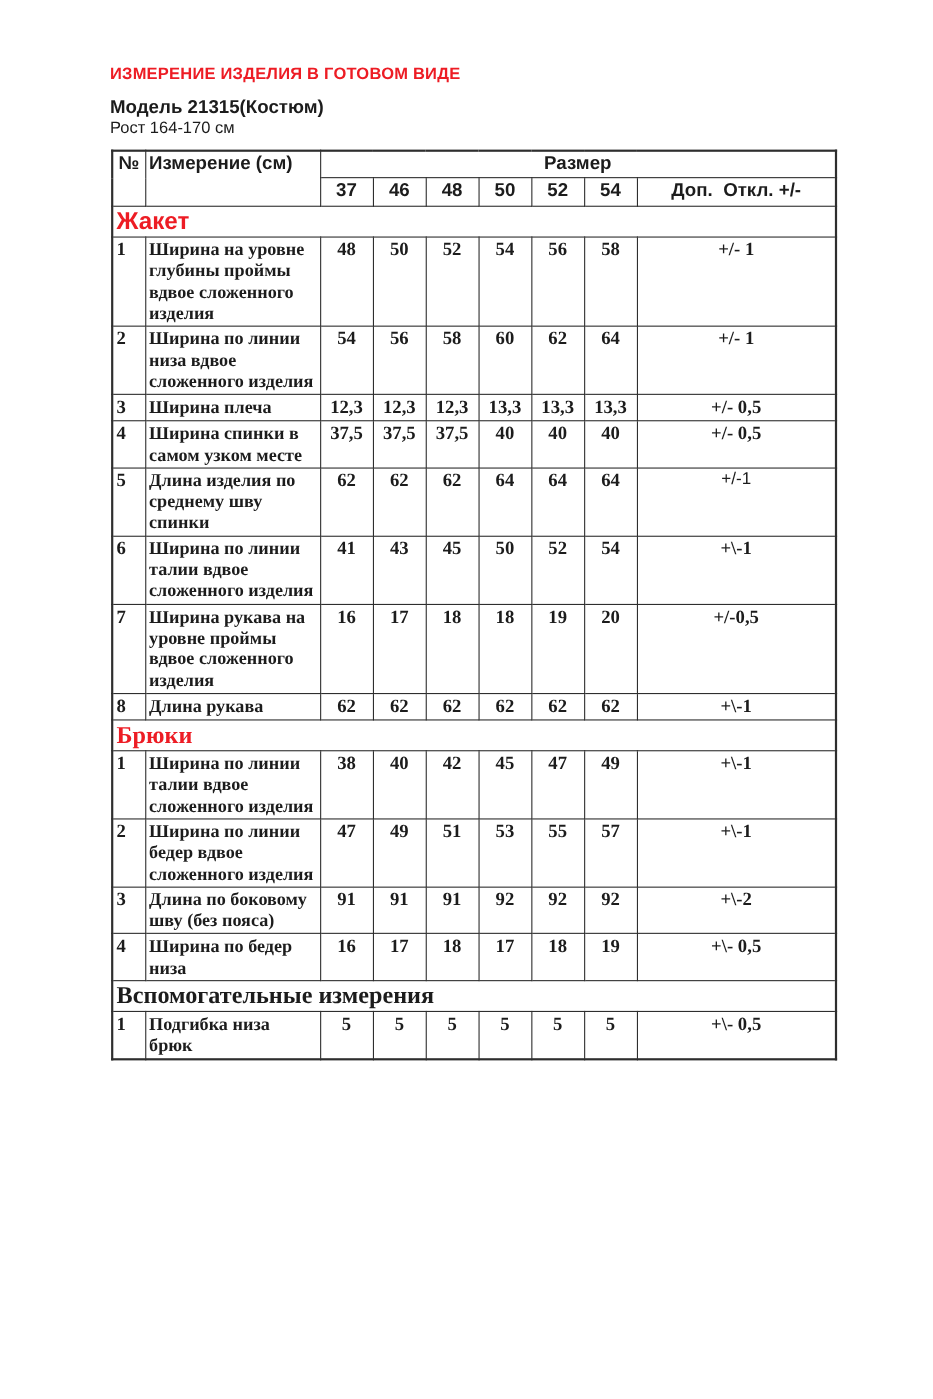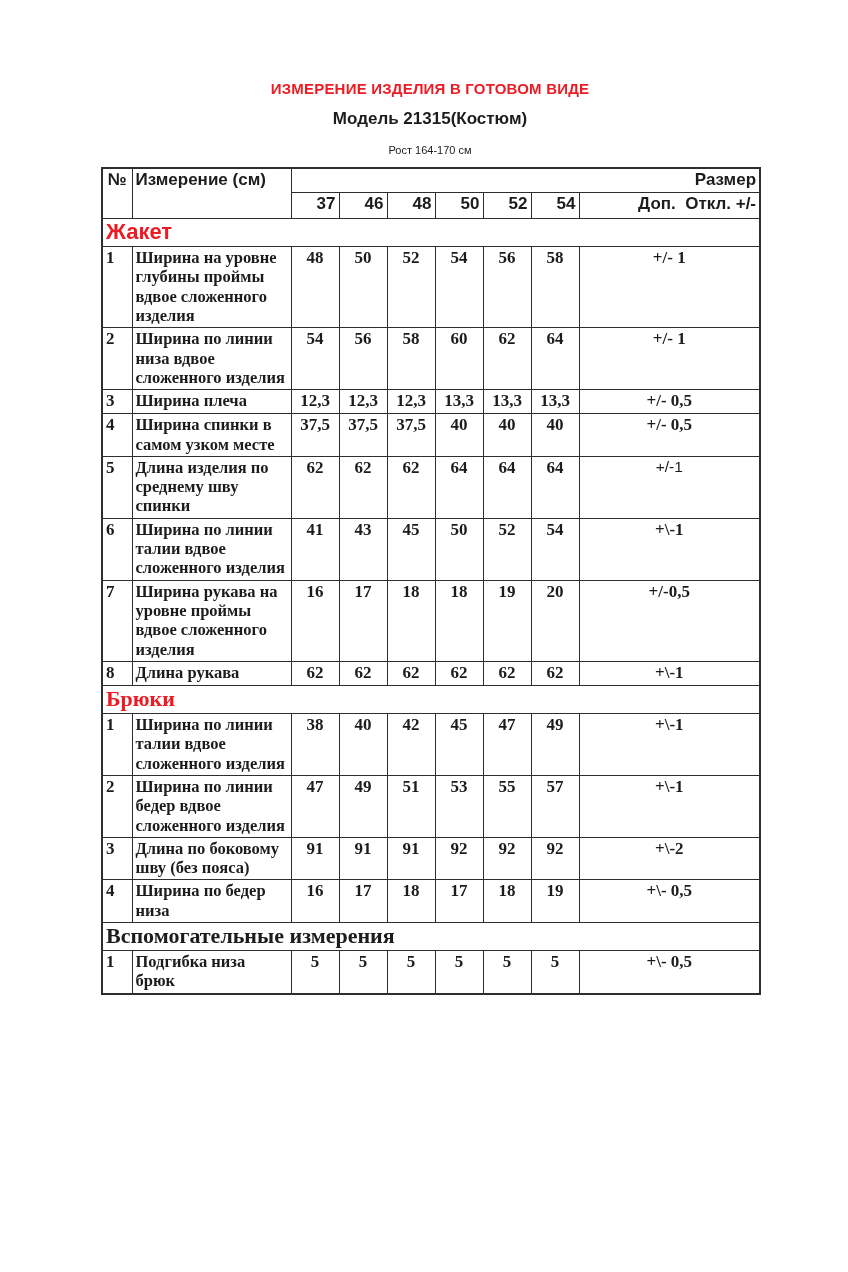--- a/index.html
+++ b/index.html
@@ -4,41 +4,41 @@
 <style>
   :root { --red:#ed1c24; --ink:#1c1c1c; --line:#2e2e2e; }
   * { margin:0; padding:0; box-sizing:border-box; }
   html,body { background:#ffffff; }
   body {
     width:848px; height:1272px; overflow:hidden;
     font-family:"Liberation Sans", sans-serif; color:var(--ink);
   }
   .page { position:relative; width:848px; height:1272px; background:#fff; }
 
-  .doc-header { width:660px; margin-left:100px; text-align:center; padding-top:80px; }
+  .doc-header { width:660px; margin-left:100px; padding-top:59px; }
   .doc-title {
     color:var(--red); font-weight:bold; font-size:15px; letter-spacing:.2px;
     font-family:"Liberation Sans", sans-serif;
   }
   .doc-subtitle { margin-top:12px; font-weight:bold; font-size:17px; }
-  .doc-height { margin-top:15px; font-weight:normal; font-size:11px; }
+  .doc-height { font-weight:normal; font-size:15px; }
 
   table.meas {
     margin:11px 0 0 101px; width:658px;
     border-collapse:collapse; table-layout:fixed;
     border:2px solid var(--line);
   }
   table.meas th, table.meas td {
     border:1.5px solid var(--line);
     vertical-align:top;
     padding:1px 3px 2px 3px;
   }
   thead th {
     font-family:"Liberation Sans", sans-serif; font-weight:bold; font-size:17px;
-    text-align:right; padding-top:1px;
+    text-align:center; padding-top:1px;
   }
   th.h-num { text-align:center; }
   th.h-meas { text-align:left; padding-left:7px; }
   th.h-size { height:22px; }
   tr.size-row th { height:26px; }
   th.pre { white-space:pre; }
 
   td.num {
     font-family:"Liberation Serif", serif; font-weight:bold; font-size:17px;
     text-align:left; padding-left:7px;

